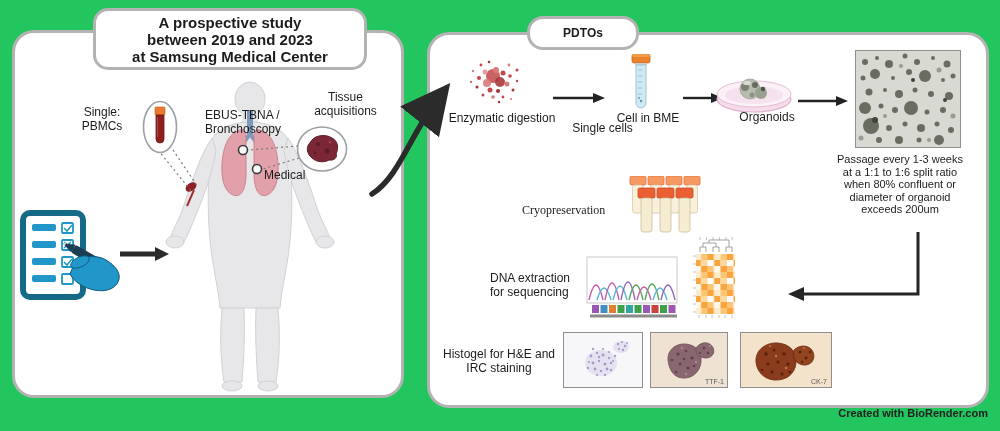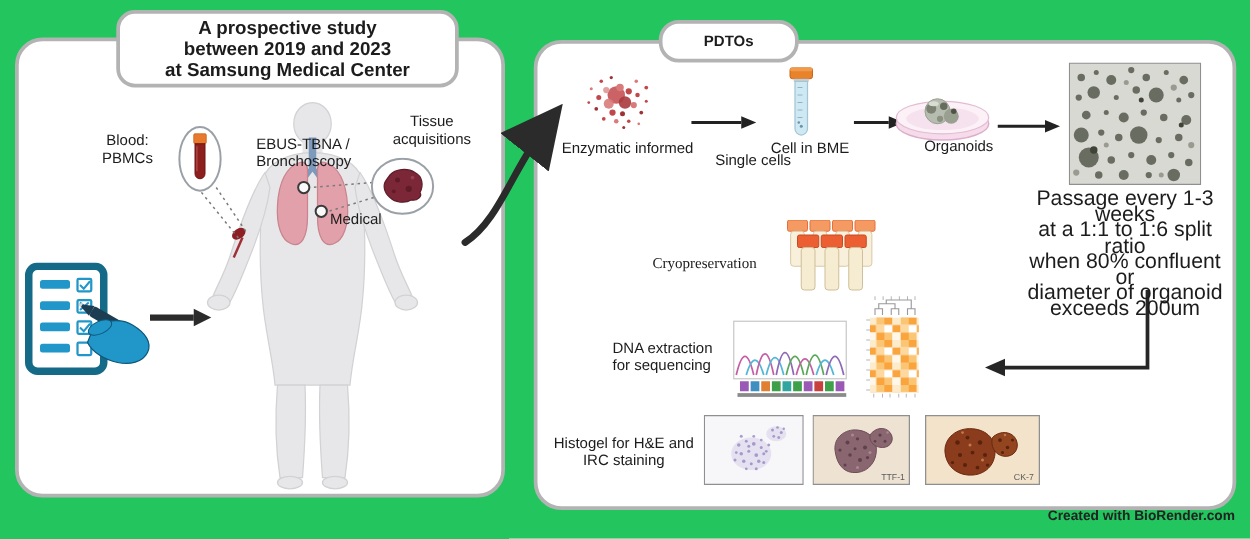--- a/index.html
+++ b/index.html
@@ -5,21 +5,21 @@
   html,body{margin:0;padding:0;background:#ffffff;}
   #canvas{position:relative;width:1000px;height:431px;background:#22c55e;overflow:hidden;
           font-family:"Liberation Sans",sans-serif;color:#1c1c1c;}
   .abs{position:absolute;}
   .panel{position:absolute;border:3px solid #b3b3b3;border-radius:22px;background:#ffffff;}
   .titlebox{position:absolute;border:3px solid #b3b3b3;border-radius:15px;background:#ffffff;
             display:flex;align-items:center;justify-content:center;text-align:center;
             font-weight:bold;z-index:5;}
   .lbl{position:absolute;font-size:12px;line-height:13.5px;white-space:pre-line;z-index:4;}
   .c{text-align:center;}
-  .small{font-size:17px;line-height:12.5px;}
+  .small{font-size:11px;line-height:12.5px;}
   .credit{position:absolute;font-size:11px;font-weight:bold;color:#222;text-align:center;}
   svg{display:block;}
 </style>
 </head>
 <body>
 
 <div id="canvas">
 
   <div class="panel" style="left:12px;top:30px;width:386px;height:362px;"></div>
   <div class="titlebox" style="left:93px;top:8px;width:268px;height:56px;font-size:15px;line-height:17px;white-space:pre-line;">A prospective study
@@ -106,21 +106,21 @@
 
   <svg class="abs" style="left:366px;top:70px;z-index:6;" width="104" height="132" viewBox="0 0 104 132">
     <defs>
         <marker id="mcurve" markerWidth="9" markerHeight="9" refX="6" refY="4.5" orient="auto">
       <path d="M0,0 L9,4.5 L0,9 Z" fill="#2b2b2b"></path>
         </marker>
       </defs>
     <path d="M6,124 C34,106 44,64 74,26" stroke="#2b2b2b" stroke-width="5.5" fill="none" stroke-linecap="round" marker-end="url(#mcurve)"></path>
   </svg>
 
-  <div class="lbl c" style="left:62px;top:106px;width:80px;">Blood:
+  <div class="lbl c" style="left:62px;top:106px;width:80px;">Single:
 PBMCs</div>
   <div class="lbl" style="left:205px;top:109px;width:100px;">EBUS-TBNA /
 Bronchoscopy</div>
   <div class="lbl c" style="left:303px;top:91px;width:85px;">Tissue
 acquisitions</div>
   <div class="lbl" style="left:264px;top:169px;width:60px;">Medical</div>
 
   <div class="panel" style="left:427px;top:32px;width:556px;height:370px;"></div>
   <div class="titlebox" style="left:527px;top:16px;width:106px;height:28px;border-radius:16px;font-size:12px;">PDTOs</div>
 
@@ -435,21 +435,21 @@
     </g>
     <g fill="#c47a4a">
       <circle cx="36" cy="24" r="1.2"></circle>
         <circle cx="46" cy="36" r="1.2"></circle>
         <circle cx="30" cy="14" r="1.1"></circle>
       <circle cx="64" cy="16" r="1"></circle>
     </g>
     <text x="87" y="52" text-anchor="end" font-size="7" fill="#5a5a5a" font-family="Liberation Sans, sans-serif">CK-7</text>
   </svg>
 
-  <div class="lbl c" style="left:436px;top:112px;width:132px;">Enzymatic informed</div>
+  <div class="lbl c" style="left:436px;top:112px;width:132px;">Enzymatic digestion</div>
   <div class="lbl c" style="left:565px;top:74px;width:75px;margin-top:48px;">Single cells</div>
   <div class="lbl c" style="left:603px;top:112px;width:90px;">Cell in BME</div>
   <div class="lbl c" style="left:722px;top:111px;width:90px;">Organoids</div>
   <div class="lbl c small" style="left:814px;top:153px;width:172px;">Passage every 1-3 weeks
 at a 1:1 to 1:6 split ratio
 when 80% confluent or
 diameter of organoid
 exceeds 200um</div>
   <div class="lbl" style="left:522px;top:204px;width:110px;font-family:Liberation Serif, serif;">Cryopreservation</div>
   <div class="lbl" style="left:490px;top:272px;width:100px;">DNA extraction

